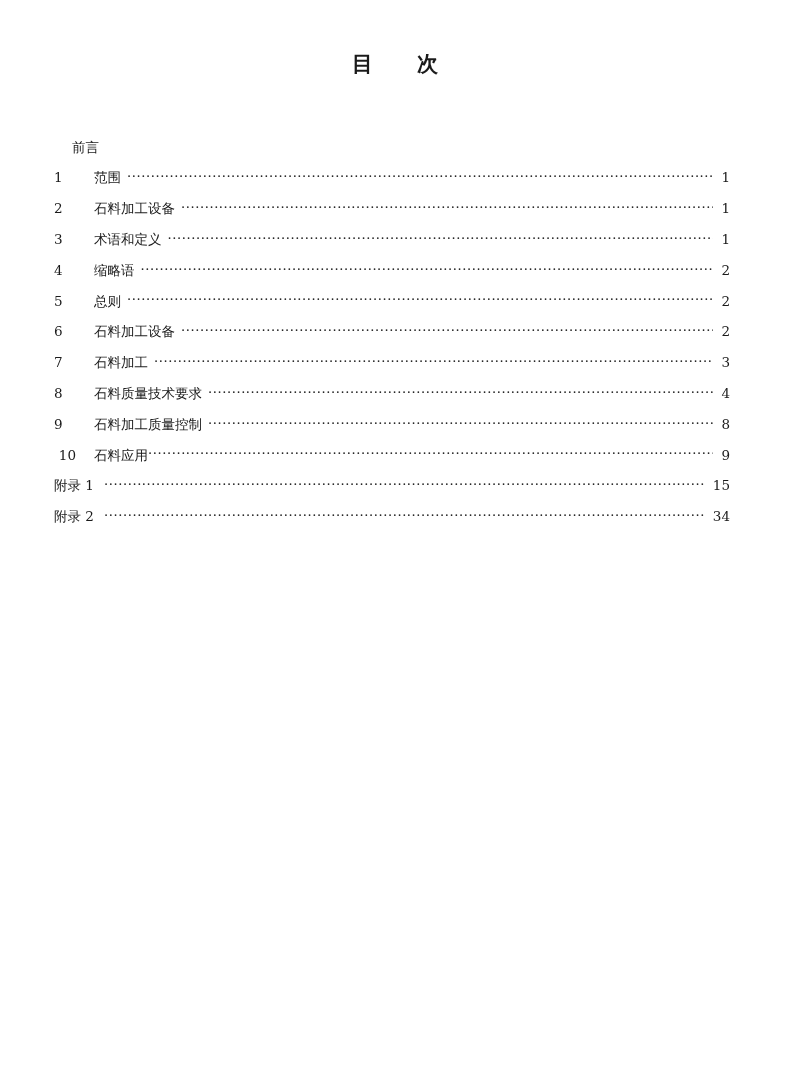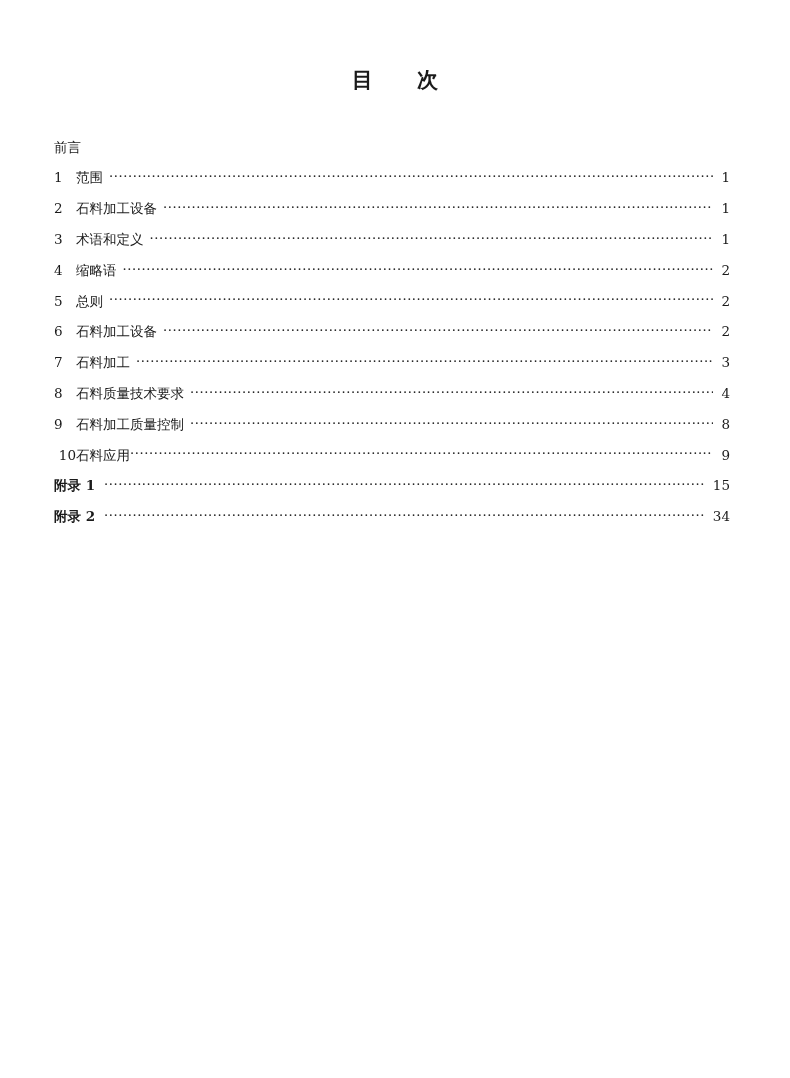--- a/index.html
+++ b/index.html
@@ -10,21 +10,21 @@
     body {
       width: 790px;
       height: 1078px;
       position: relative;
       overflow: hidden;
       font-family: "DejaVu Serif", "Liberation Serif", serif;
       color: #1a1a1a;
     }
     .title {
       position: absolute;
-      top: 66px;
+      top: 50px;
       left: 0;
       width: 790px;
       text-align: center;
       font-family: "DejaVu Sans", "Liberation Sans", sans-serif;
       font-weight: bold;
       font-size: 21px;
       letter-spacing: 0;
     }
     .title span {
       display: inline-block;
@@ -52,25 +52,25 @@
     }
     .toc-row .num.sec {
       width: 22px;
     }
     .toc-row .num.sec10 {
       width: 22px;
       text-align: right;
     }
     .toc-row .num.app {
       width: 50px;
-      font-weight: bold;
     }
     .toc-row .label {
       flex: 0 0 auto;
       padding-right: 6px;
+      margin-left: 18px;
     }
     .toc-row .dots {
       flex: 1 1 auto;
       overflow: hidden;
       height: 14px;
       position: relative;
       margin-right: 8px;
     }
     .toc-row .dots::before {
       content: "····································································································································································································";

